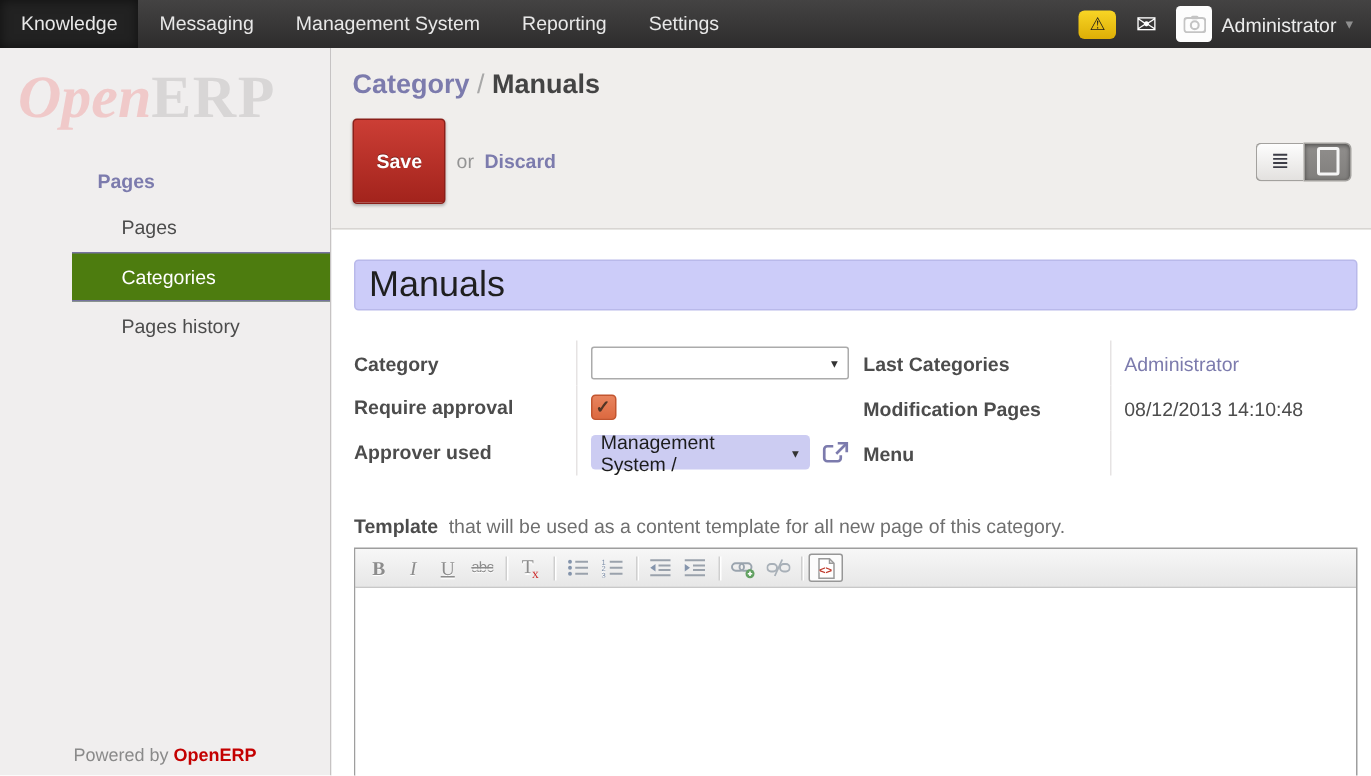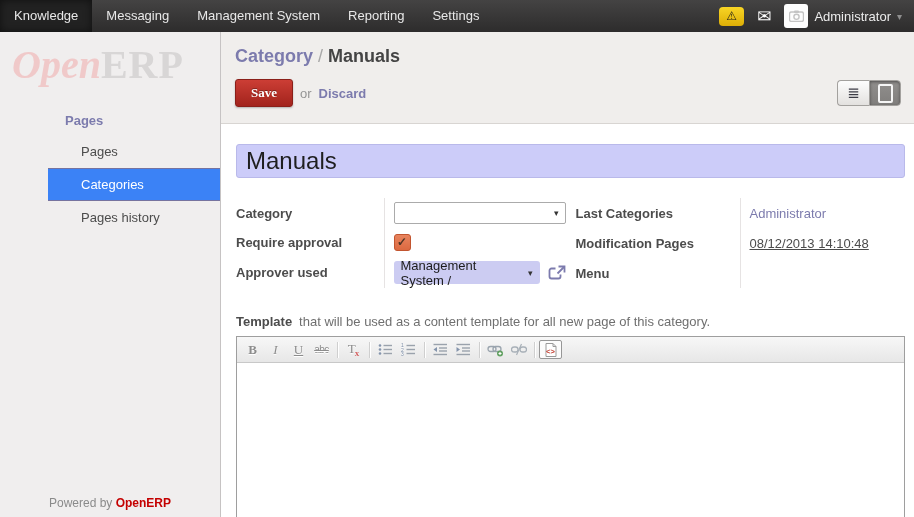--- a/index.html
+++ b/index.html
@@ -21,35 +21,35 @@
   .user-caret{font-size:10px;color:#8f8f8f;}
 
   
   .sidebar{position:absolute;top:32px;left:0;width:220px;bottom:0;background:#f0eeee;border-right:1px solid #c6c3c3;}
   .logo{padding:13px 0 0 12px;font-family:"Liberation Serif",serif;font-size:40px;line-height:1;cursor:pointer;white-space:nowrap;}
   .logo-open{font-style:italic;font-weight:bold;color:#f0c9c9;}
   .logo-erp{font-weight:bold;color:#d8d6d6;letter-spacing:1px;}
   .side-section{margin-top:24px;padding-left:48px;}
   .side-title{color:#7c7bad;font-weight:bold;font-size:13px;padding:4px 0 7px 17px;}
   .side-item{font-size:13px;color:#4c4c4c;padding:9px 0 9px 33px;cursor:pointer;}
-  .side-item.selected{background:#3b82f6;color:#fff;border-top:1px solid #76739f;border-bottom:1px solid #76739f;padding-top:8px;padding-bottom:8px;}
+  .side-item.selected{background:#4d7c0f;color:#fff;border-top:1px solid #76739f;border-bottom:1px solid #76739f;padding-top:8px;padding-bottom:8px;}
   .side-footer{position:absolute;bottom:7px;width:100%;text-align:center;font-size:12px;color:#8a8a8a;}
   .side-footer .brand{color:#c40000;font-weight:bold;cursor:pointer;}
 
   
   .main{position:absolute;top:32px;left:221px;right:0;bottom:0;background:#fff;}
   .main-header{background:#f0eeec;padding:13px 13px 16px 14px;border-bottom:1px solid #d8d5d2;}
   .breadcrumb{font-size:18px;font-weight:bold;line-height:22px;}
   .bc-parent{color:#7c7bad;cursor:pointer;}
   .bc-sep{color:#a8a8a8;font-weight:normal;padding:0 5px;}
   .bc-current{color:#444;}
   .action-row{margin-top:12px;display:flex;align-items:center;}
   .save-btn{background:linear-gradient(#cc3e35,#a2231c);border:1px solid #8a1f19;color:#fff;font-weight:bold;
-            font-size:13px;padding:5px 15px;border-radius:3px;cursor:pointer;
-            text-shadow:0 -1px 0 rgba(0,0,0,.35);box-shadow:0 1px 2px rgba(0,0,0,.25);font-family:Liberation Serif, serif;}
+            font-size:13px;padding:20px 15px;border-radius:3px;cursor:pointer;
+            text-shadow:0 -1px 0 rgba(0,0,0,.35);box-shadow:0 1px 2px rgba(0,0,0,.25);}
   .or-label{color:#949494;font-size:13px;margin:0 7px;}
   .discard-link{color:#7c7bad;font-weight:bold;font-size:13px;cursor:pointer;}
   .view-switcher{margin-left:auto;display:flex;}
   .vs-btn{width:32px;height:26px;border:1px solid #a3a19e;background:linear-gradient(#fdfdfd,#e3e1df);
           display:flex;align-items:center;justify-content:center;cursor:pointer;box-sizing:border-box;}
   .vs-btn.first{border-radius:4px 0 0 4px;border-right:none;}
   .vs-btn.last{border-radius:0 4px 4px 0;}
   .vs-btn.active{background:linear-gradient(#918f8d,#807e7c);box-shadow:inset 0 1px 3px rgba(0,0,0,.45);}
   .list-glyph{font-size:15px;color:#3c3c46;line-height:1;margin-top:-1px;}
   .form-glyph{width:11px;height:15px;border:2px solid #f5f5f5;border-radius:2px;}
@@ -73,21 +73,21 @@
   .checkbox{width:15px;height:15px;background:linear-gradient(#e8845e,#dc6940);border:1px solid #c2552f;
             border-radius:3px;display:flex;align-items:center;justify-content:center;cursor:pointer;}
   .checkbox .check{display:none;font-size:12px;font-weight:bold;color:#513525;margin-top:-2px;}
   .checkbox.checked .check{display:block;}
   .m2o{display:flex;align-items:center;}
   .m2o-select{background:#ccccf2;border-radius:3px;height:23px;display:inline-flex;align-items:center;
               padding:0 7px;color:#1c1c1c;cursor:pointer;}
   .m2o-select .select-caret{margin-left:5px;}
   .ext-link{margin-left:8px;cursor:pointer;display:flex;align-items:center;}
   .value-link{color:#7c7bad;cursor:pointer;}
-  .value-text{color:#4c4c4c;text-decoration:underline;}
+  .value-text{color:#4c4c4c;}
   .empty-val{min-height:17px;}
 
   
   .tpl-head{margin-top:26px;font-size:13px;}
   .tpl-label{font-weight:bold;color:#4c4c4c;}
   .tpl-help{color:#6f6f6f;margin-left:7px;}
   .editor{margin-top:7px;border:1px solid #9e9e9e;height:220px;}
   .toolbar{height:25px;background:linear-gradient(#f7f7f7,#e7e7e7);border-bottom:1px solid #c8c8c8;
            display:flex;align-items:center;padding:0 4px;}
   .tb-btn{min-width:23px;height:19px;display:flex;align-items:center;justify-content:center;cursor:pointer;

